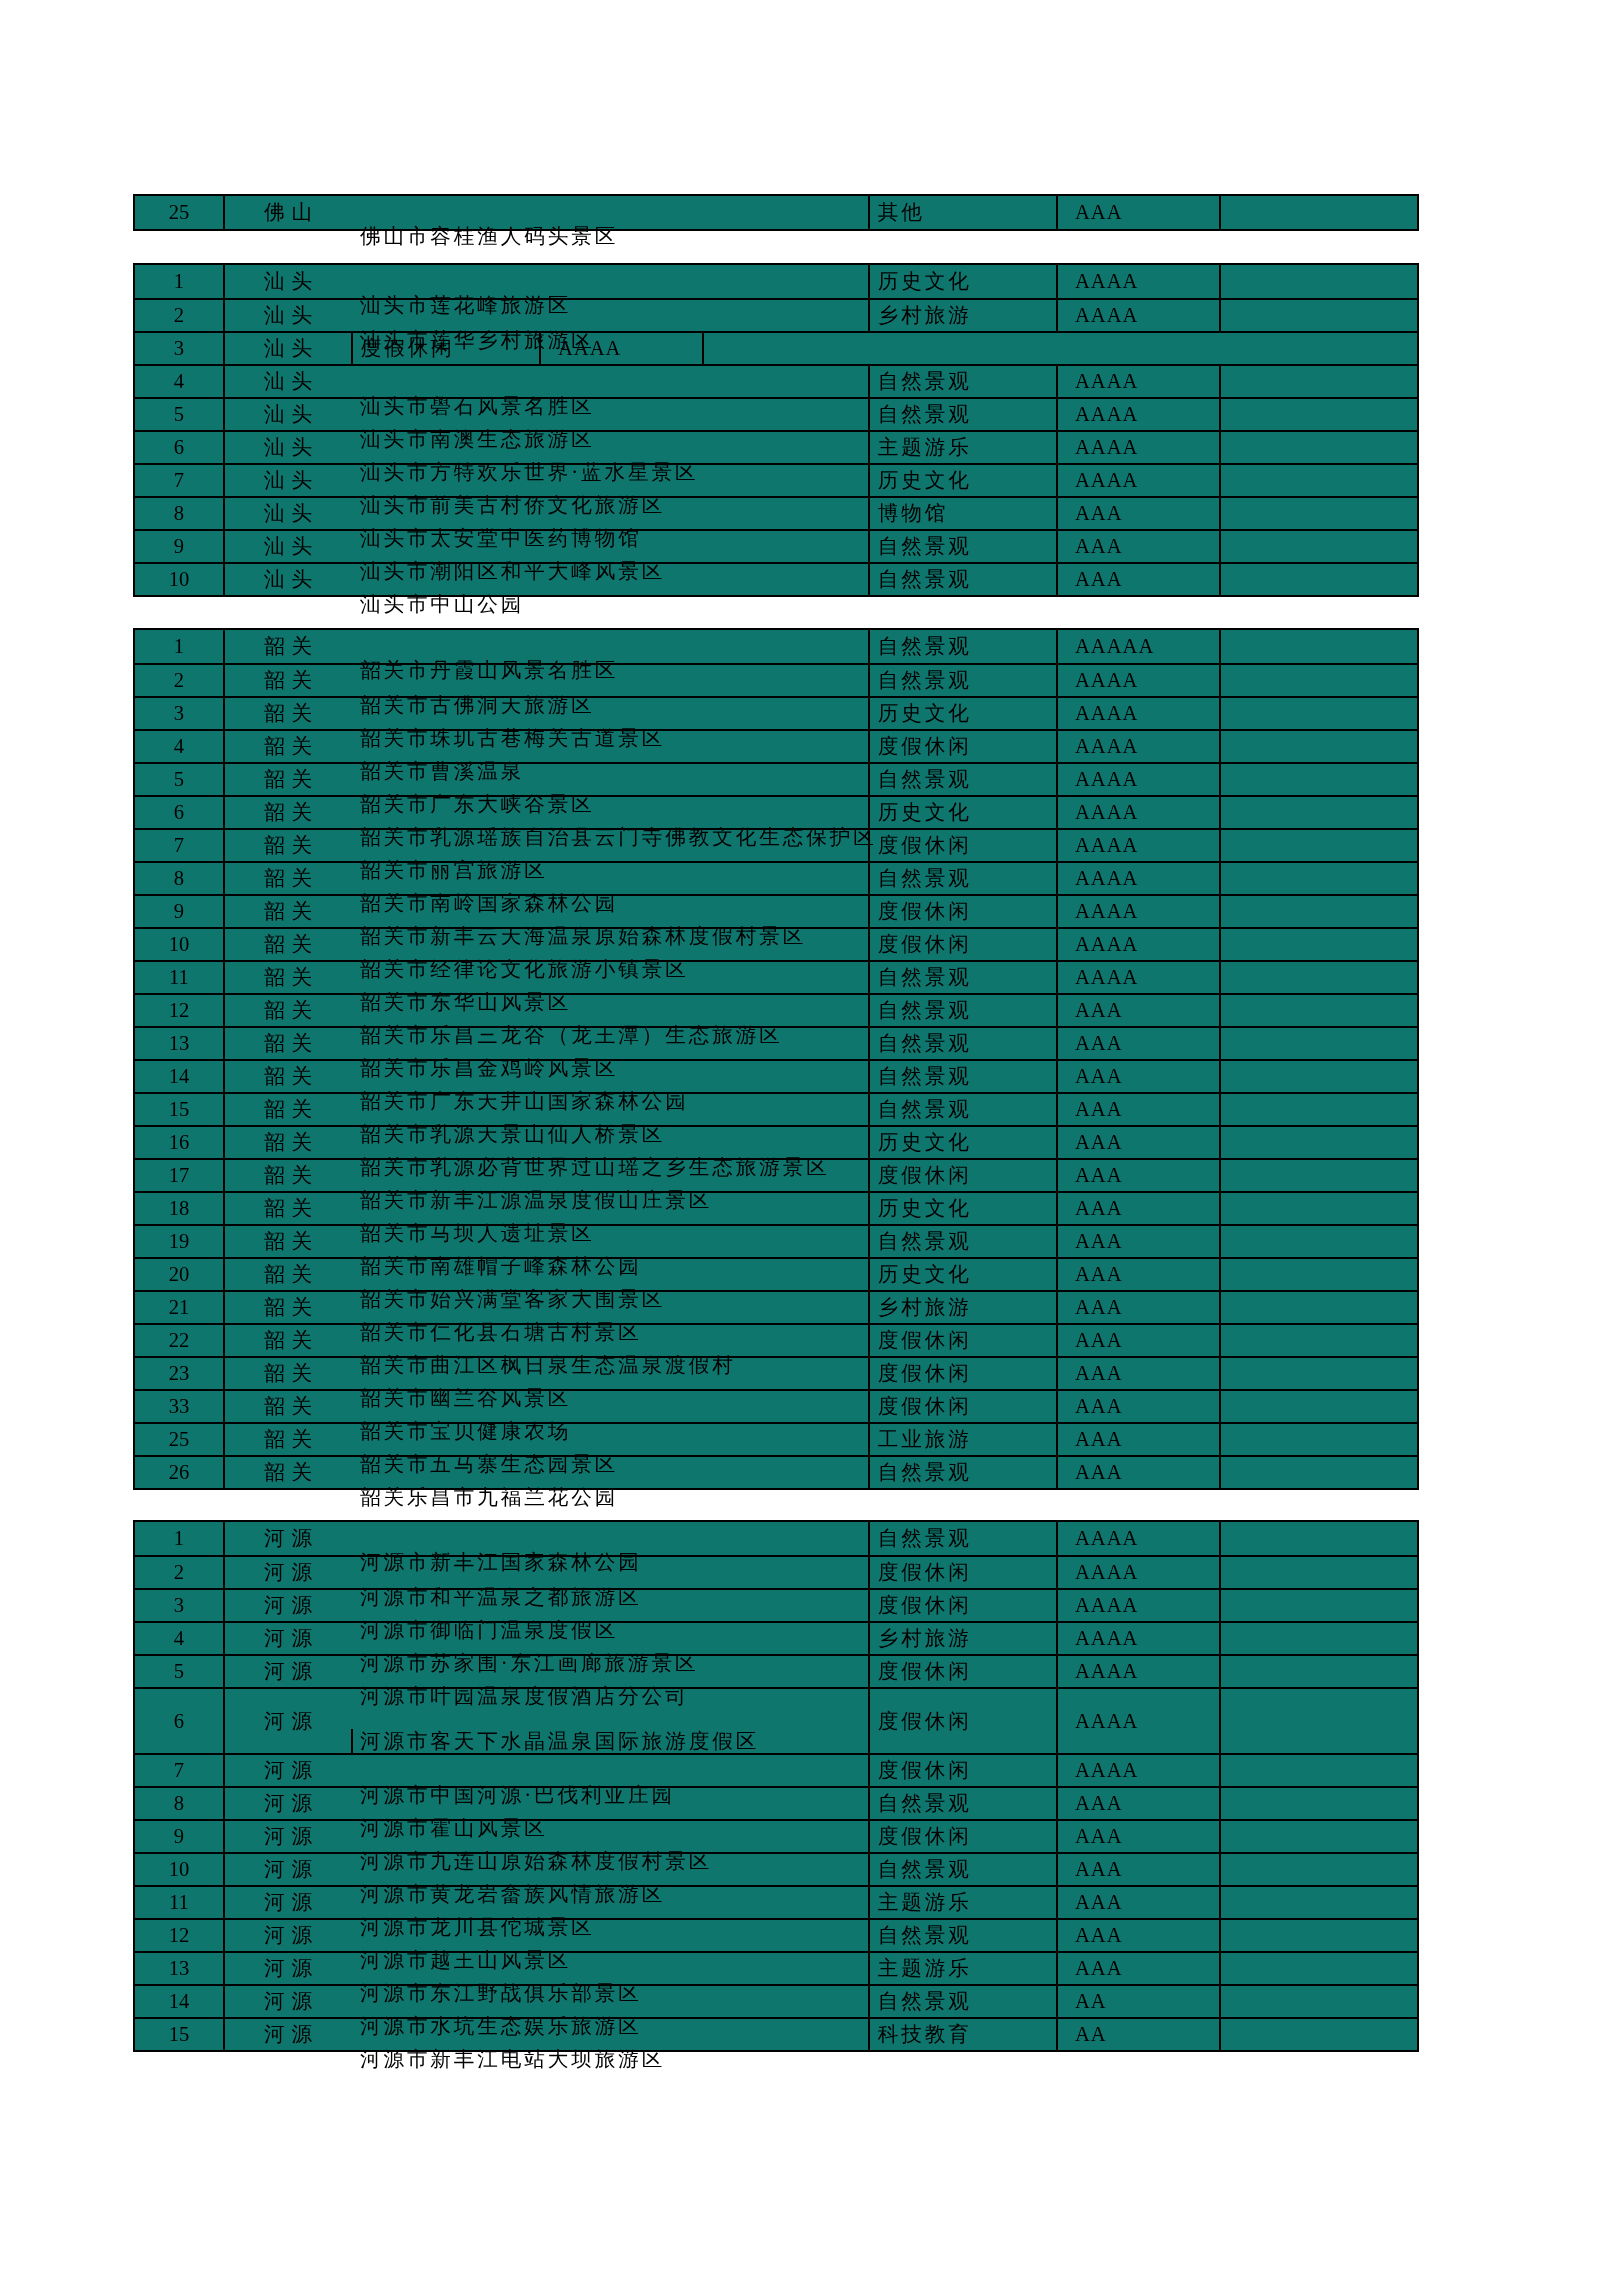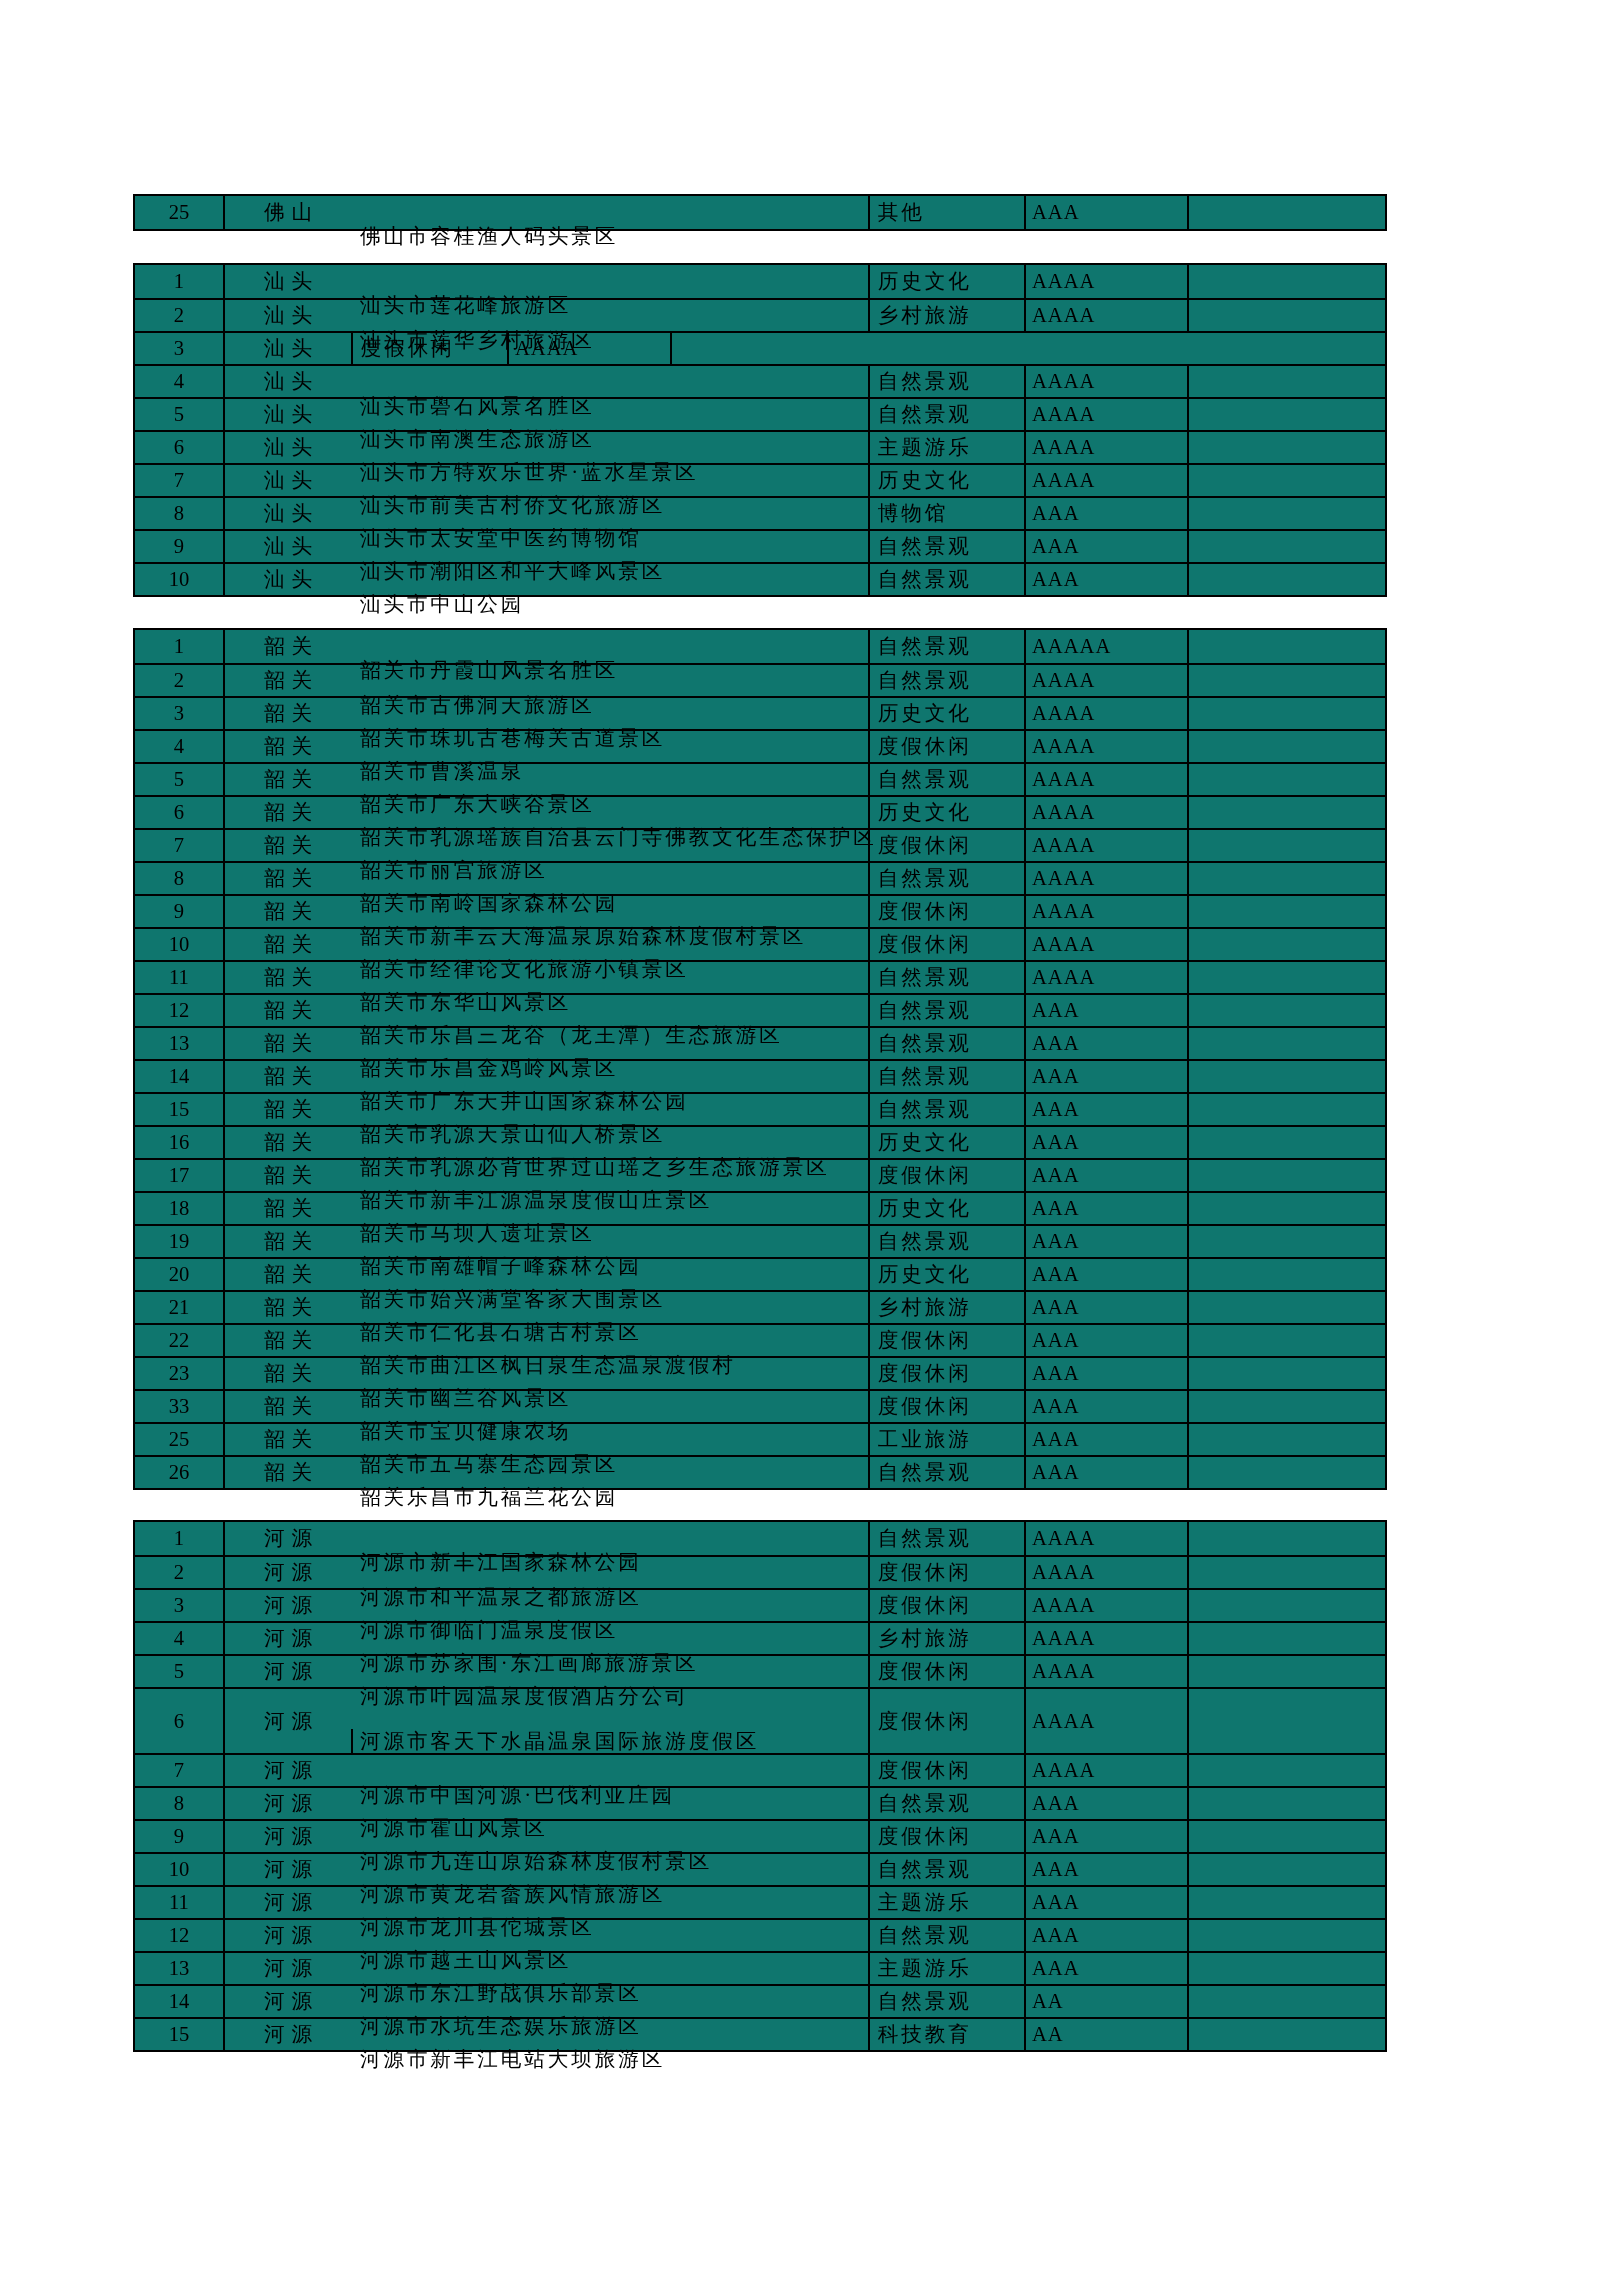--- a/index.html
+++ b/index.html
@@ -33,22 +33,22 @@
     border-left: 2px solid #000;
     overflow: visible;
     white-space: nowrap;
     font-size: 20.6px;
     line-height: 1;
   }
   .cell:first-child { border-left: none; }
   .c-num    { width: 88px;  justify-content: center; }
   .c-city   { width: 128px; justify-content: center; letter-spacing: 6.9px; padding-left: 6.9px; }
   .c-name   { width: 517px; padding-left: 6.9px; letter-spacing: 2.9px; position: relative; z-index: 1; margin-top: 40px; }
-  .c-cat    { width: 156px; padding-left: 7.8px; letter-spacing: 2.9px; }
-  .c-rating { width: 163px; padding-left: 6px; letter-spacing: 1px; }
+  .c-cat    { width: 188px; padding-left: 7.8px; letter-spacing: 2.9px; }
+  .c-rating { width: 163px; padding-left: 17px; letter-spacing: 1px; }
   .c-empty  { width: 198px; }
 </style>
 </head>
 <body>
 
 <div class="sheet">
   <section class="tbl" id="tbl-0">
       <div class="row">
     <div class="cell c-num">25</div>
     <div class="cell c-city">佛山</div>

